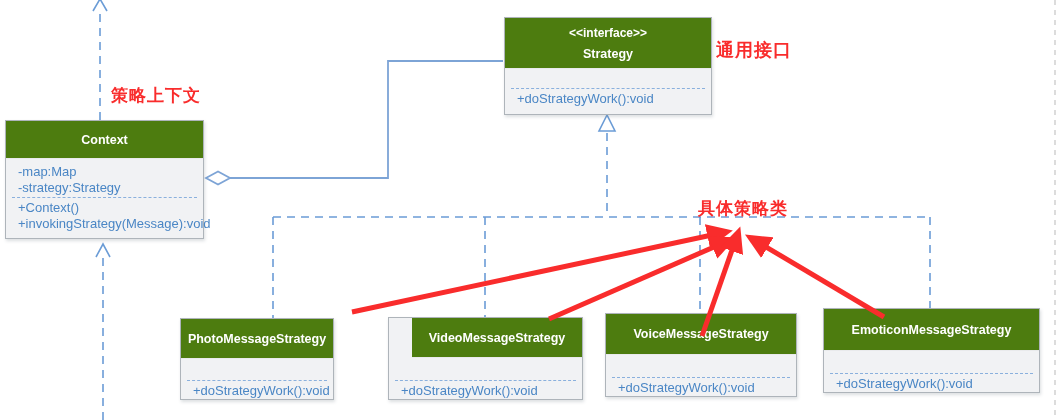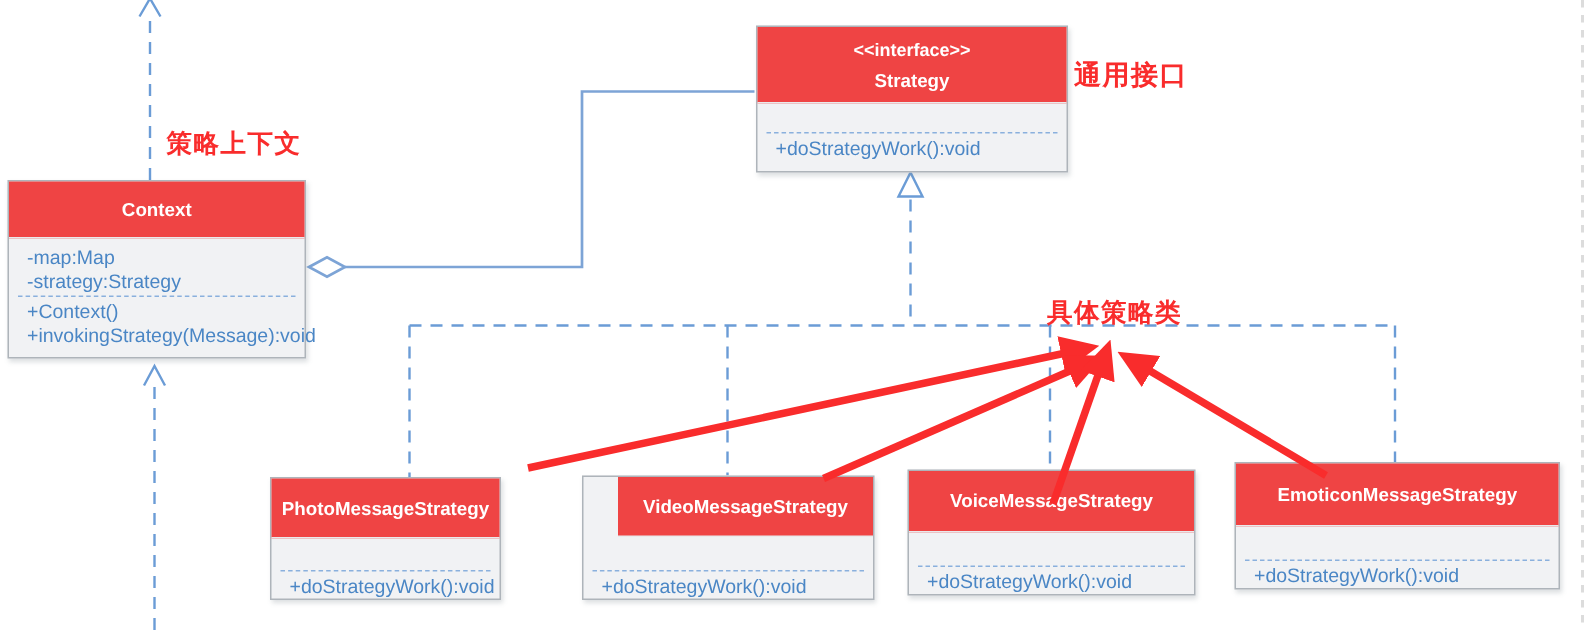--- a/index.html
+++ b/index.html
@@ -12,21 +12,21 @@
   #label-layer { position:absolute; left:0; top:0; width:100%; height:100%; z-index:4; pointer-events:none; }
 
   .uml-class {
     position:absolute;
     border:1px solid #aeb4ba;
     background:#f1f2f4;
     box-shadow:1px 2px 3px rgba(120,130,140,.25);
     box-sizing:border-box;
   }
   .uml-header {
-    background:#ef4444;
+    background:#4d7c0f;
     color:#ffffff;
     font-weight:bold;
     font-size:12.5px;
     display:flex;
     flex-direction:column;
     align-items:center;
     justify-content:center;
     border-bottom:1px solid #e9eaec;
     box-sizing:border-box;
   }

